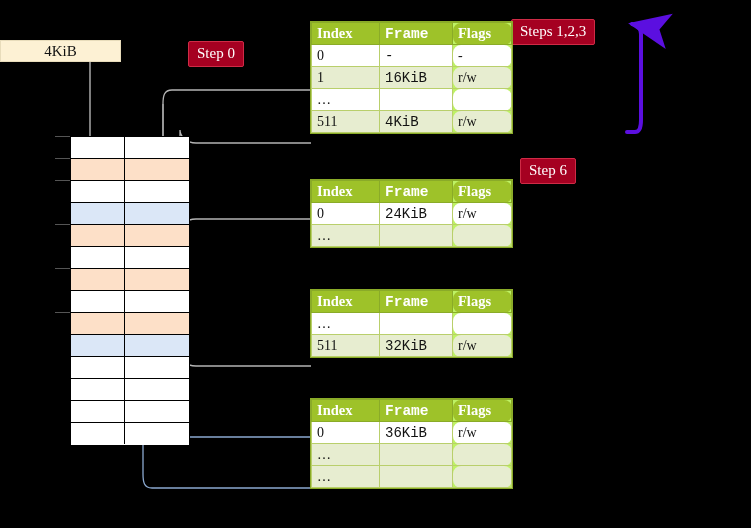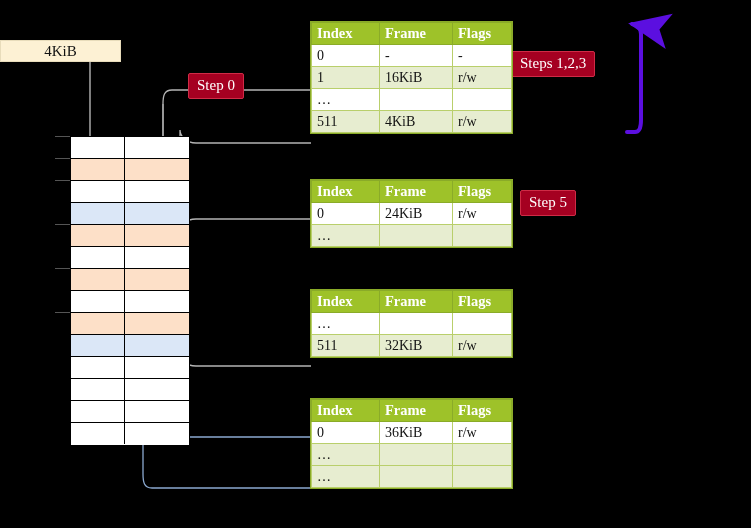--- a/index.html
+++ b/index.html
@@ -14,21 +14,20 @@
   
   .badge{
     position:absolute;
     font-family:"Liberation Serif", serif;
     font-size:15px;
     line-height:1;
     padding:4px 8px 5px 8px;
     color:#fff;
     white-space:nowrap;
     border-radius:2px;
-    margin-top:32px;
   }
   .badge.crimson{background:#a50021;border:1px solid #cf2b46;}
   .badge.violet{background:#6a0dff;border:1px solid #8b3bff;}
 
   
   .cream-label{
     position:absolute;
     background:#fdf1d4;
     border:1px solid #e8dcbb;
     font-size:15px;
@@ -76,22 +75,22 @@
     border:1px solid #b9cf6b;
     padding:2px 5px;
     color:#111;
     background:#fff;
     height:17px;
     vertical-align:middle;
   }
   .ptable tr.alt td{background:#e7edd0;}
   .ptable td.hl{background:#ffff99;}
   .c-index{width:57px;}
-  .c-frame{width:62px;}
-  .c-flags{width:48px;}
+  .c-frame{width:62px;font-family:Liberation Mono, monospace;}
+  .c-flags{width:48px;border-radius:8px;}
   .dots{letter-spacing:1px;}
 </style>
 </head>
 <body>
 
 <div class="stage">
 
   <svg class="wires" viewBox="0 0 751 528">
     <defs>
       <marker id="ah-gray-down" markerWidth="9" markerHeight="9" refX="4.5" refY="7.5" orient="auto">
@@ -134,21 +133,21 @@
     <span>4KiB</span>
   </div>
 
   <div class="badge crimson" style="left:188px;top:41px;">
     <span>Step 0</span>
   </div>
   <div class="badge crimson" style="left:511px;top:19px;">
     <span>Steps 1,2,3</span>
   </div>
   <div class="badge crimson" style="left:520px;top:158px;">
-    <span>Step 5</span>
+    <span>Step 6</span>
   </div>
 
   <div class="mem" id="memory-strip" style="left:70px;top:136px;width:120px;height:309px;">
       <div class="mem-row" style="top: 0px; height: 22px; background: rgb(255, 255, 255);"></div>
       <div class="mem-row" style="top: 22px; height: 22px; background: rgb(253, 224, 200);"></div>
       <div class="mem-row" style="top: 44px; height: 22px; background: rgb(255, 255, 255);"></div>
       <div class="mem-row" style="top: 66px; height: 22px; background: rgb(219, 231, 247);"></div>
       <div class="mem-row" style="top: 88px; height: 22px; background: rgb(253, 224, 200);"></div>
       <div class="mem-row" style="top: 110px; height: 22px; background: rgb(255, 255, 255);"></div>
       <div class="mem-row" style="top: 132px; height: 22px; background: rgb(253, 224, 200);"></div>

